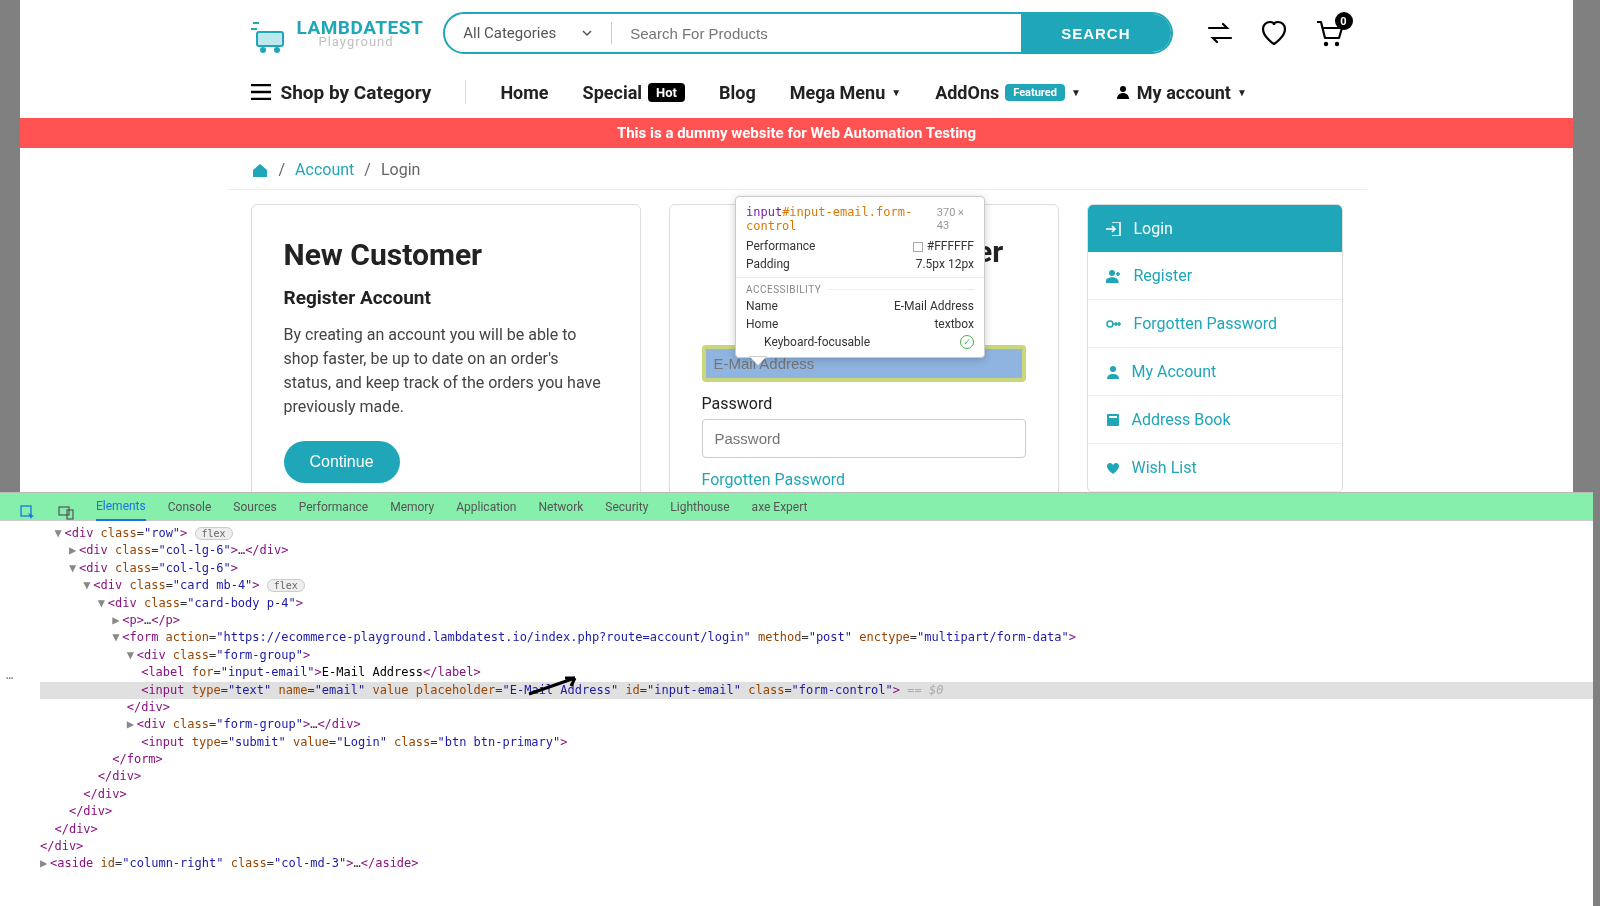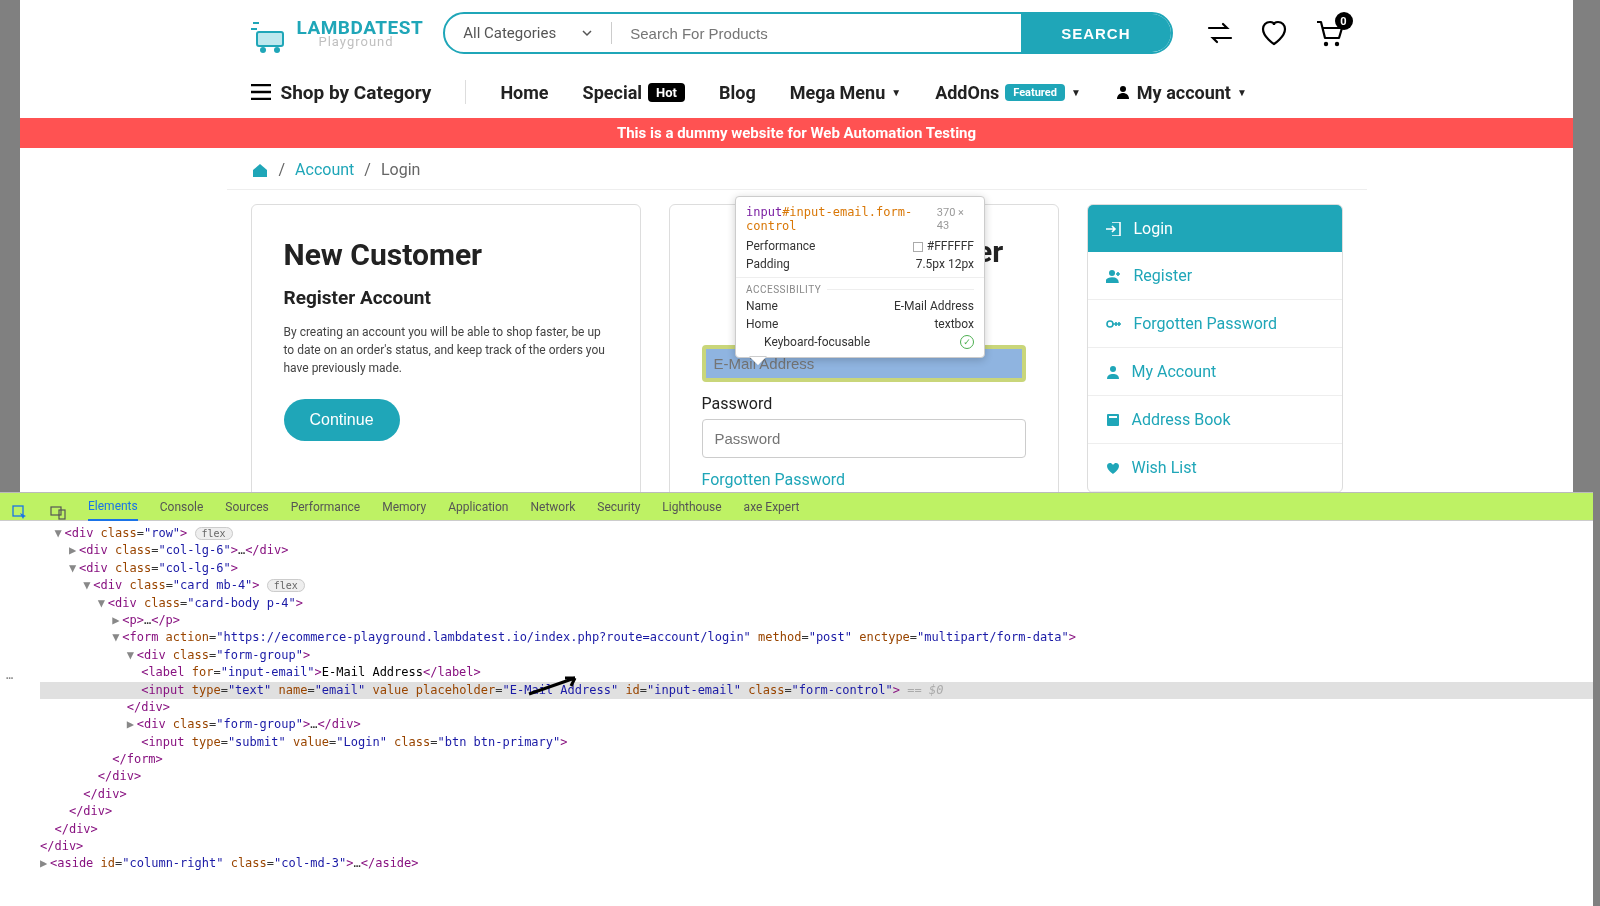--- a/index.html
+++ b/index.html
@@ -41,21 +41,21 @@
 
 .breadcrumb { max-width: 1140px; margin: 0 auto; padding: 16px 24px 10px 24px; display: flex; gap: 10px; align-items: center; color: #666; font-size: 16px; border-bottom: 1px solid #eee; position: absolute; top: 144px; left: 0; right: 0; }
 .breadcrumb a { color: #1fa6b8; text-decoration: none; }
 .breadcrumb .home { color: #1fa6b8; }
 
 
 .content { position: absolute; top: 204px; left: 0; right: 0; max-width: 1140px; margin: 0 auto; padding: 0 24px; display: flex; gap: 28px; }
 .card { border: 1px solid #ddd; border-radius: 6px; padding: 32px; flex: 1; }
 .card h2 { font-size: 30px; font-weight: 700; margin-bottom: 14px; color: #222; }
 .card h4 { font-size: 19px; font-weight: 700; margin-bottom: 14px; color: #222; }
-.card p { font-size: 12px; color: #444; line-height: 1.5; margin-bottom: 22px; }
+.card p { font-size: 16px; color: #444; line-height: 1.5; margin-bottom: 22px; }
 .btn-continue { background: #1fa6b8; color: #fff; border: none; border-radius: 999px; padding: 12px 26px; font-size: 16px; cursor: pointer; }
 
 .returning .form-group { margin-bottom: 12px; }
 .returning label { display: block; font-size: 16px; font-weight: 400; color: #222; margin-bottom: 6px; }
 .returning input.fc { width: 100%; border: 1px solid #ccc; border-radius: 4px; padding: 10px 12px; font-size: 15px; }
 .returning input.highlighted { background: #8fb4e0; border: 4px solid #c9d67a; padding: 6px 8px; }
 .forgot { color: #1fa6b8; font-size: 16px; text-decoration: none; }
 
 
 .sidebar { width: 256px; }
@@ -74,21 +74,21 @@
 .tt-sel .cls { color: #d97706; }
 .tt-dim { color: #999; font-size: 11px; }
 .tt-row { display: flex; justify-content: space-between; padding: 2px 10px; color: #333; }
 .tt-row .swatch { display: inline-block; width: 10px; height: 10px; border: 1px solid #aaa; margin-right: 4px; vertical-align: middle; }
 .tt-section { font-size: 10px; letter-spacing: 0.5px; color: #888; padding: 6px 10px 2px 10px; border-top: 1px solid #eee; margin-top: 4px; display: flex; align-items: center; gap: 6px; }
 .tt-section .line { flex: 1; height: 1px; background: #eee; }
 .tt-ok { display: inline-flex; width: 14px; height: 14px; border: 1.5px solid #4caf50; border-radius: 50%; align-items: center; justify-content: center; color: #4caf50; font-size: 9px; }
 
 
 .devtools { position: absolute; top: 492px; left: 0; right: 0; bottom: 0; background: #fff; border-top: 1px solid #bbb; display: flex; flex-direction: column; font-size: 12px; }
-.dt-tabs { display: flex; align-items: center; gap: 22px; padding: 0 12px; height: 28px; border-bottom: 1px solid #ccc; background: #bef264; color: #555; }
+.dt-tabs { display: flex; align-items: center; gap: 22px; padding: 0 20px; height: 28px; border-bottom: 1px solid #ccc; background: #86efac; color: #555; }
 .dt-tabs .toolicon { width: 16px; height: 16px; cursor: pointer; }
 .dt-tabs span { cursor: pointer; font-size: 12px; padding: 6px 0; }
 .dt-tabs span.active { color: #1a73e8; border-bottom: 2px solid #1a73e8; margin-bottom: -1px; }
 .dt-body { flex: 1; overflow: auto; font-family: Menlo, Monaco, monospace; font-size: 12px; padding: 4px 0 4px 40px; color: #333; line-height: 1.45; position: relative; }
 .dt-body .ellipsis-gutter { position: absolute; left: 6px; top: 146px; color: #888; }
 .dt-line { white-space: pre; }
 .dt-line.hl { background: #e0e0e0; }
 .tok-tri { color: #888; display: inline-block; width: 10px; }
 .tok-tag { color: #881280; }
 .tok-attr { color: #994500; }

